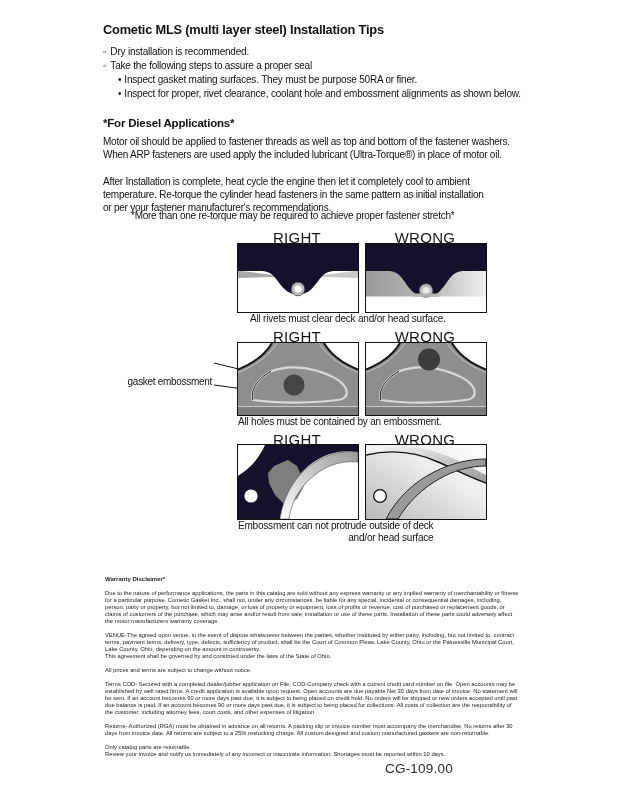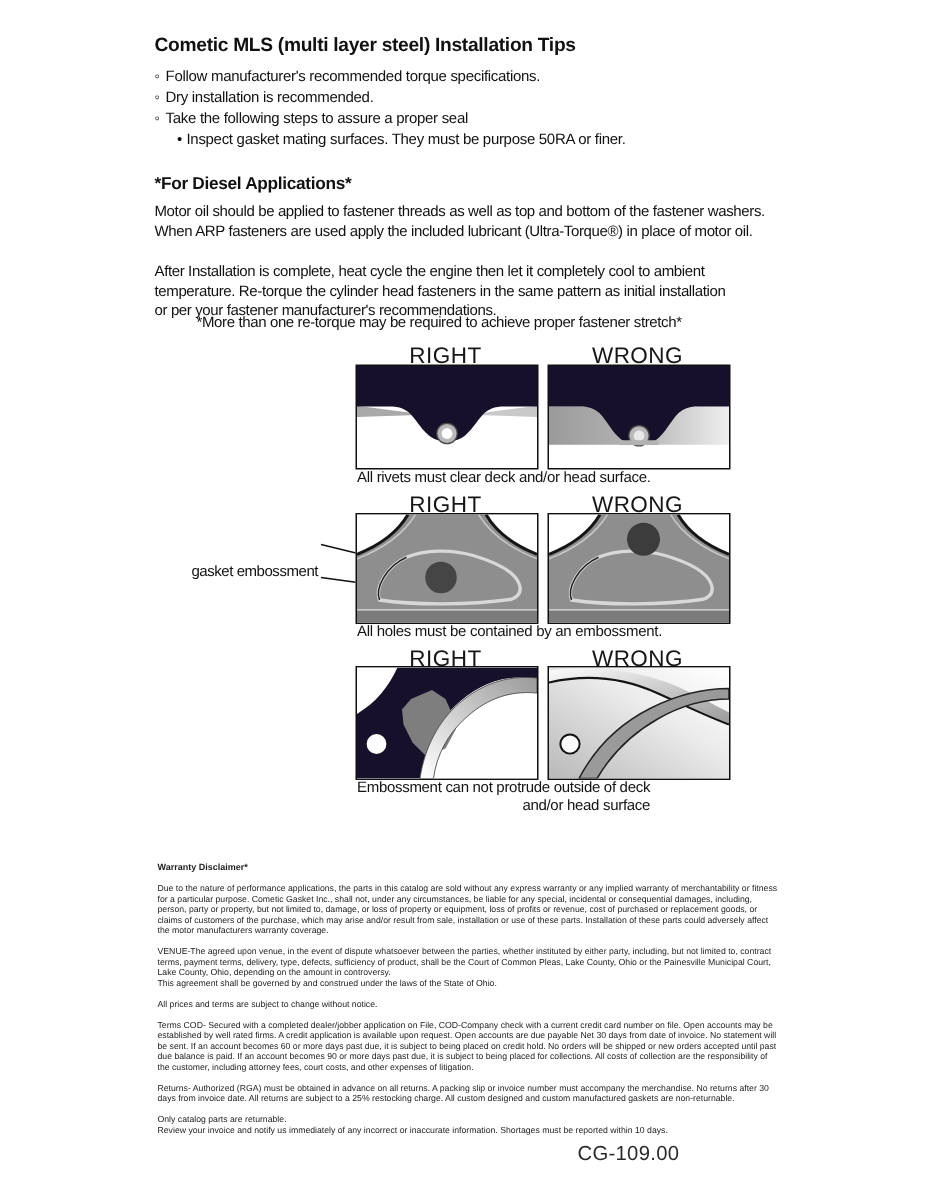--- a/index.html
+++ b/index.html
@@ -41,24 +41,24 @@
   .legal h4{margin:0 0 7px 0;font-size:6px;font-weight:bold;}
   .legal p{margin:0 0 7px 0;white-space:pre-line;}
   .doc-number{left:385px;top:761px;font-size:13.5px;letter-spacing:0.2px;color:#2a2a2a;}
 </style>
 </head>
 <body>
 
 <div class="abs doc-title">Cometic MLS (multi layer steel) Installation Tips</div>
 
 <div class="abs tips">
-  <div class="tip-line">Follow manufacturer's recommended torque specifications.</div>
   <div class="tip-line">Dry installation is recommended.</div>
   <div class="tip-line">Take the following steps to assure a proper seal</div>
   <div class="tip-sub">Inspect gasket mating surfaces.  They must be purpose 50RA or finer.</div>
+  <div class="tip-sub">Inspect for proper, rivet clearance, coolant hole and embossment alignments as shown below.</div>
 </div>
 
 <div class="abs diesel-heading">*For Diesel Applications*</div>
 <div class="abs body-par p1">Motor oil should be applied to fastener threads as well as top and bottom of the fastener washers.
 When ARP fasteners are used apply the included lubricant (Ultra-Torque®) in place of motor oil.</div>
 <div class="abs body-par p2">After Installation is complete, heat cycle the engine then let it completely cool to ambient
 temperature. Re-torque the cylinder head fasteners in the same pattern as initial installation
 or per your fastener manufacturer's recommendations.</div>
 <div class="abs note">*More than one re-torque may be required to achieve proper fastener stretch*</div>
 
@@ -87,21 +87,21 @@
         </linearGradient>
       </defs>
       <rect width="120" height="68" fill="#ffffff"></rect>
       <rect x="0" y="27" width="120" height="25.5" fill="url(#p1wg)"></rect>
       <path d="M0,0 H120 V27 H97 C84,28 83,38 74,47 C67,54.5 53,54.5 46,47 C37,38 36,28 23,27 H0 Z" fill="#16102a"></path>
       <circle cx="60" cy="46.5" r="6.8" fill="#b9b9b9" stroke="#4a4a4a" stroke-width="0.8"></circle>
       <circle cx="60" cy="46.5" r="3.6" fill="#e8e8e8"></circle>
       <rect x="47" y="49.5" width="26" height="3.2" fill="#b2b2b2"></rect>
     </svg>
   </div>
-  <div class="abs caption" style="left:238px;top:88px;">All rivets must clear deck and/or head surface.</div>
+  <div class="abs caption" style="left:250px;top:88px;">All rivets must clear deck and/or head surface.</div>
 
   <div class="abs fig-label" style="left:237px;top:103px;">RIGHT</div>
   <div class="abs fig-label" style="left:365px;top:103px;">WRONG</div>
 
   <div class="abs callout" style="left:100px;top:151px;">gasket embossment</div>
 
   <svg class="abs callout-lines">
     <line x1="214" y1="138" x2="292" y2="157" stroke="#111111" stroke-width="1"></line>
     <line x1="214" y1="160" x2="258" y2="166" stroke="#111111" stroke-width="1"></line>
   </svg>

